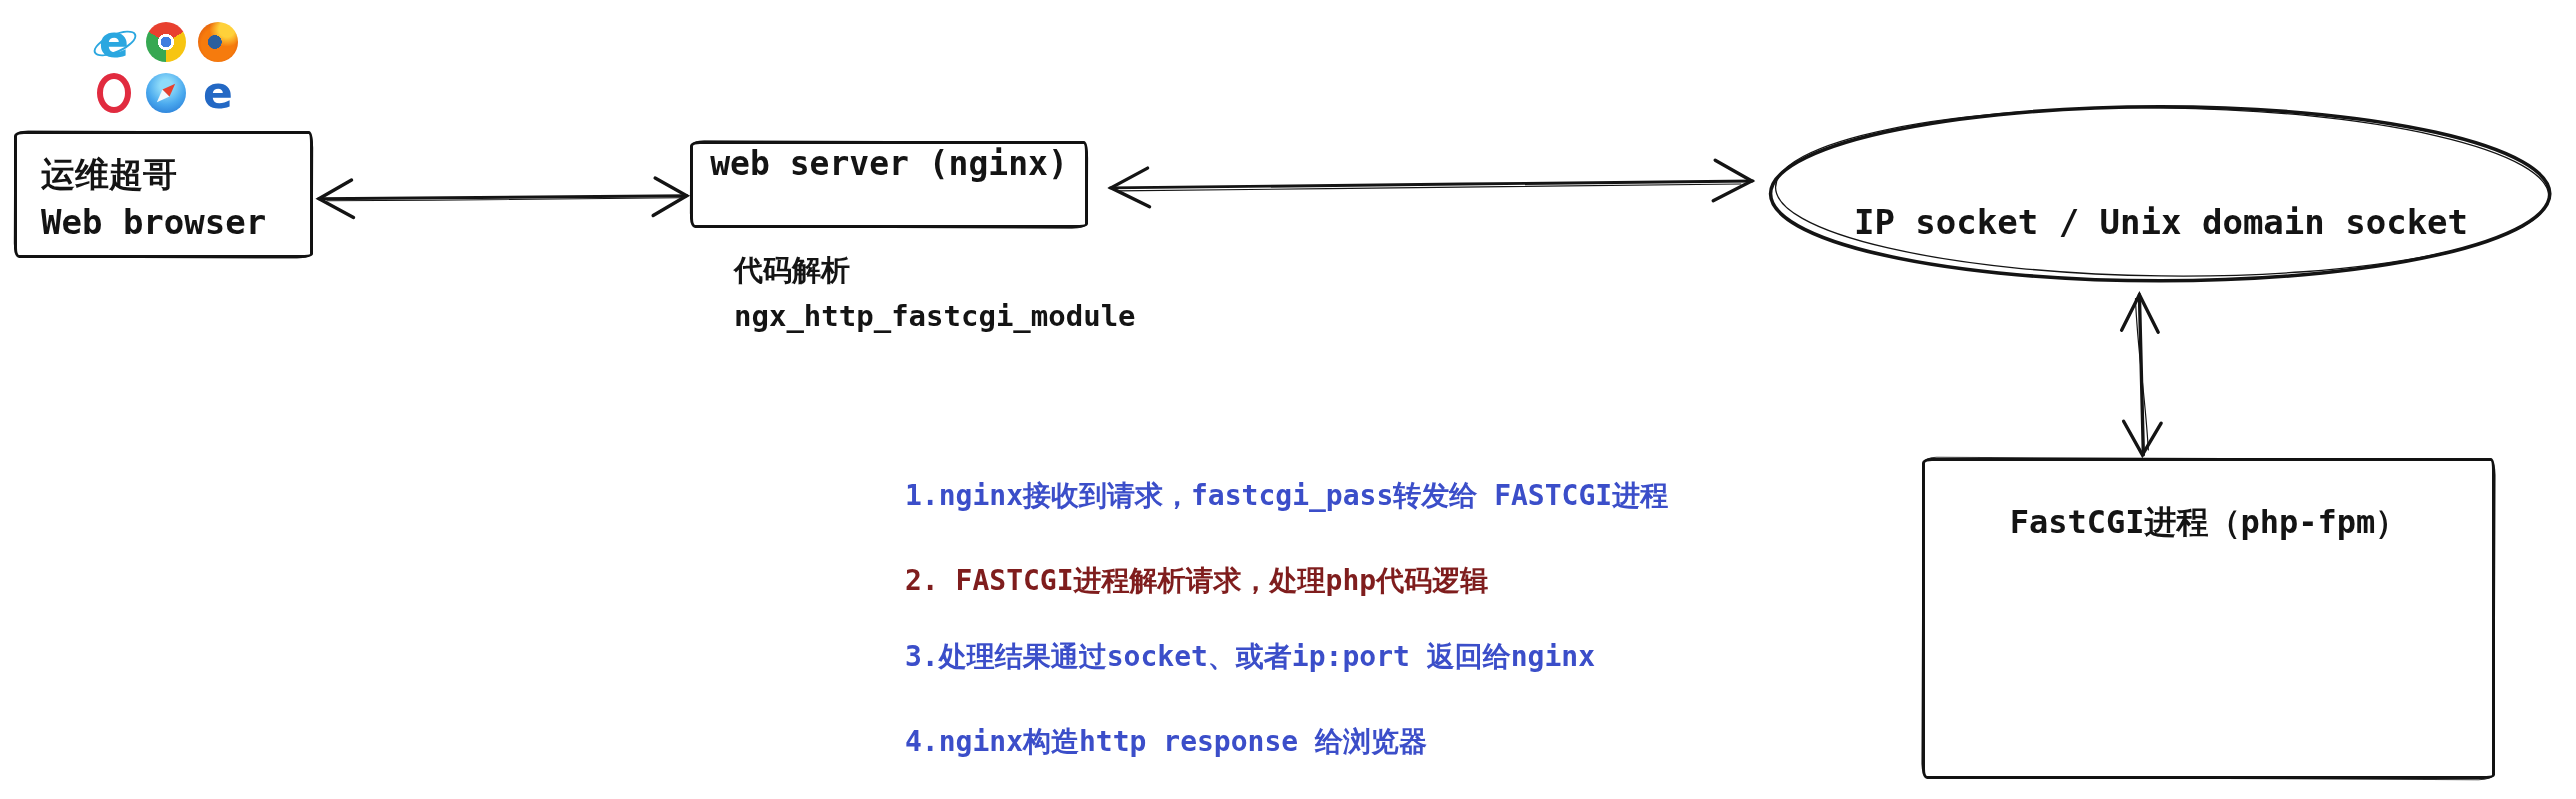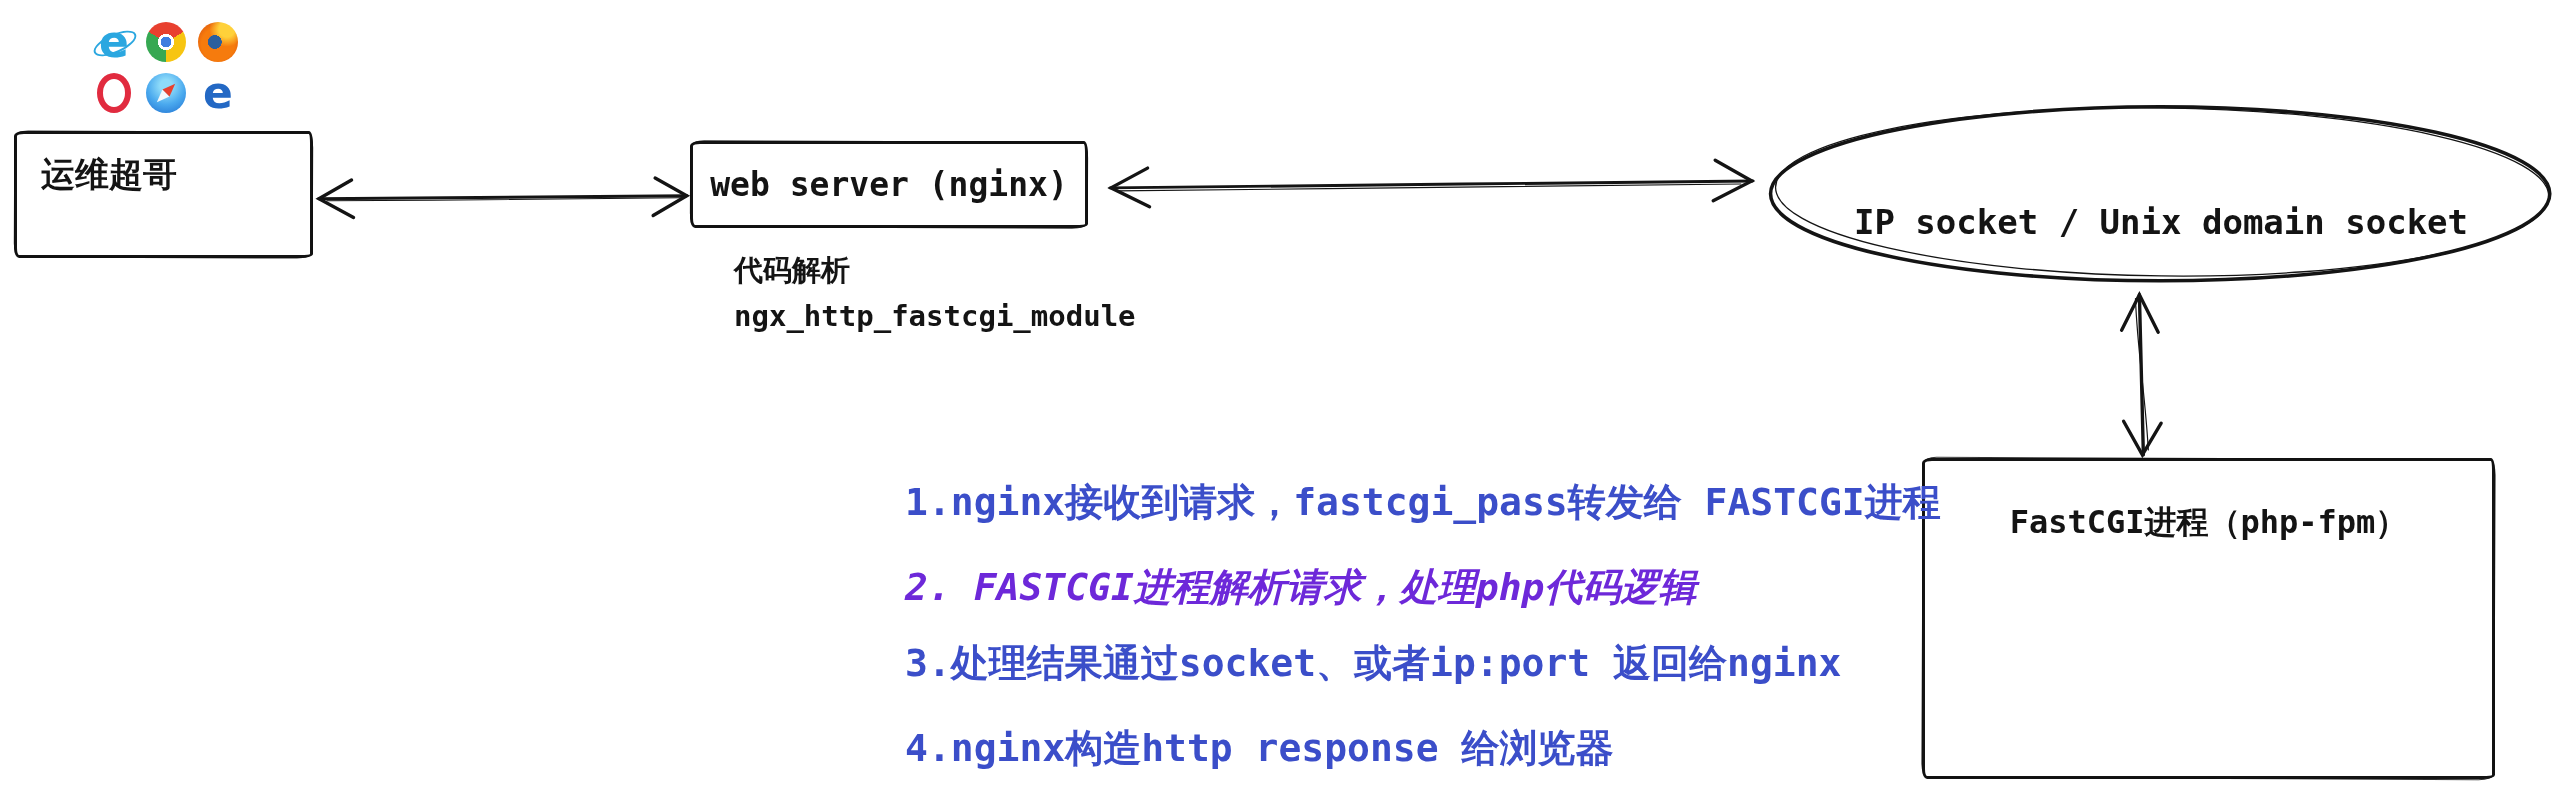--- a/index.html
+++ b/index.html
@@ -29,31 +29,31 @@
     transform:rotate(.25deg);
     pointer-events:none;
   }
 
   
   #wires{position:absolute;left:0;top:0;}
 
   
   #client-box{left:14px;top:131px;width:299px;height:127px;}
   #client-box .inner{padding:16px 0 0 24px;font-size:34px;line-height:48px;font-weight:bold;}
-  #webserver-box{left:690px;top:141px;width:398px;height:87px;display:flex;align-items:center;justify-content:center;}
+  #webserver-box{left:690px;top:141px;width:398px;height:87px;display:flex;align-items:flex-start;justify-content:center;}
   #webserver-box .label{font-size:33px;}
   #module-note{left:734px;top:247px;font-size:29px;line-height:46px;font-weight:bold;}
   #edge-label{left:1250px;top:210px;font-size:31px;}
   #socket-label{left:1771px;top:202px;width:780px;text-align:center;font-size:34px;}
   #fastcgi-box{left:1922px;top:458px;width:573px;height:321px;}
   #fastcgi-title{margin-top:40px;text-align:center;font-size:32px;}
   #fastcgi-steps{margin:51px 0 0 137px;font-size:31px;line-height:49px;list-style:none;padding:0;font-weight:bold;}
 
   
-  .note{position:absolute;left:905px;font-size:38px;white-space:nowrap;text-align:center;}
+  .note{position:absolute;left:905px;font-size:28px;white-space:nowrap;text-align:center;}
   #note-1{top:477px;}
   #note-2{top:562px;}
   #note-3{top:638px;}
   #note-4{top:723px;}
 
   
   #browser-icons{
     position:absolute;left:94px;top:22px;
     display:grid;grid-template-columns:repeat(3,40px);grid-auto-rows:40px;
     column-gap:12px;row-gap:11px;
@@ -129,38 +129,39 @@
     <div class="opera"></div>
     <div class="bicon safari">
         <span class="needle"></span>
       </div>
     <div class="bicon glyph-e edge">e</div>
   </div>
 
   <div id="client-box" class="sketch">
     <div class="inner">
       <div>运维超哥</div>
+      <div class="mono">Web browser</div>
     </div>
   </div>
 
   <div id="webserver-box" class="sketch">
     <div class="label mono">web server (nginx)</div>
   </div>
 
   <div id="module-note" class="abs">
     <div>代码解析</div>
     <div class="mono">ngx_http_fastcgi_module</div>
   </div>
 
 
   <div id="socket-label" class="abs mono">IP socket / Unix domain socket</div>
 
   <div id="fastcgi-box" class="sketch">
     <div id="fastcgi-title" class="mono">FastCGI进程（php-fpm）</div>
   </div>
 
   <div id="note-1" class="note mono" style="color: rgb(59, 78, 201);">1.nginx接收到请求，fastcgi_pass转发给 FASTCGI进程</div>
-  <div id="note-2" class="note mono" style="color: #6d28d9; font-style: italic;">2. FASTCGI进程解析请求，处理php代码逻辑</div>
+  <div id="note-2" class="note mono" style="color: #7f1d1d;">2. FASTCGI进程解析请求，处理php代码逻辑</div>
   <div id="note-3" class="note mono" style="color: rgb(59, 78, 201);">3.处理结果通过socket、或者ip:port 返回给nginx</div>
   <div id="note-4" class="note mono" style="color: rgb(59, 78, 201);">4.nginx构造http response 给浏览器</div>
 
 </div>
 
 
 </body></html>

